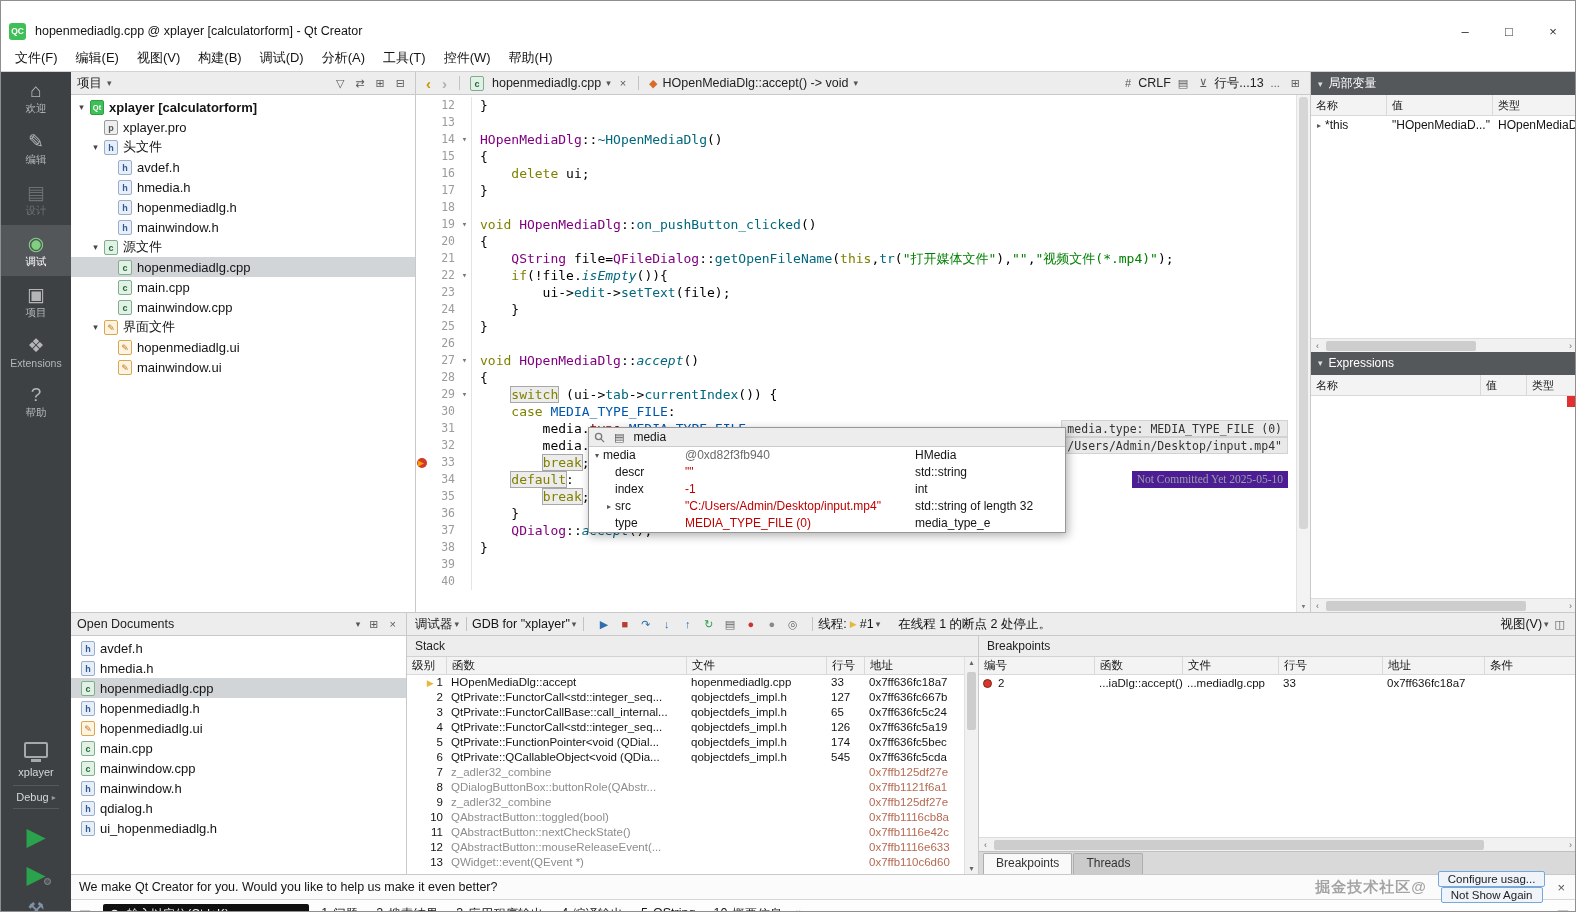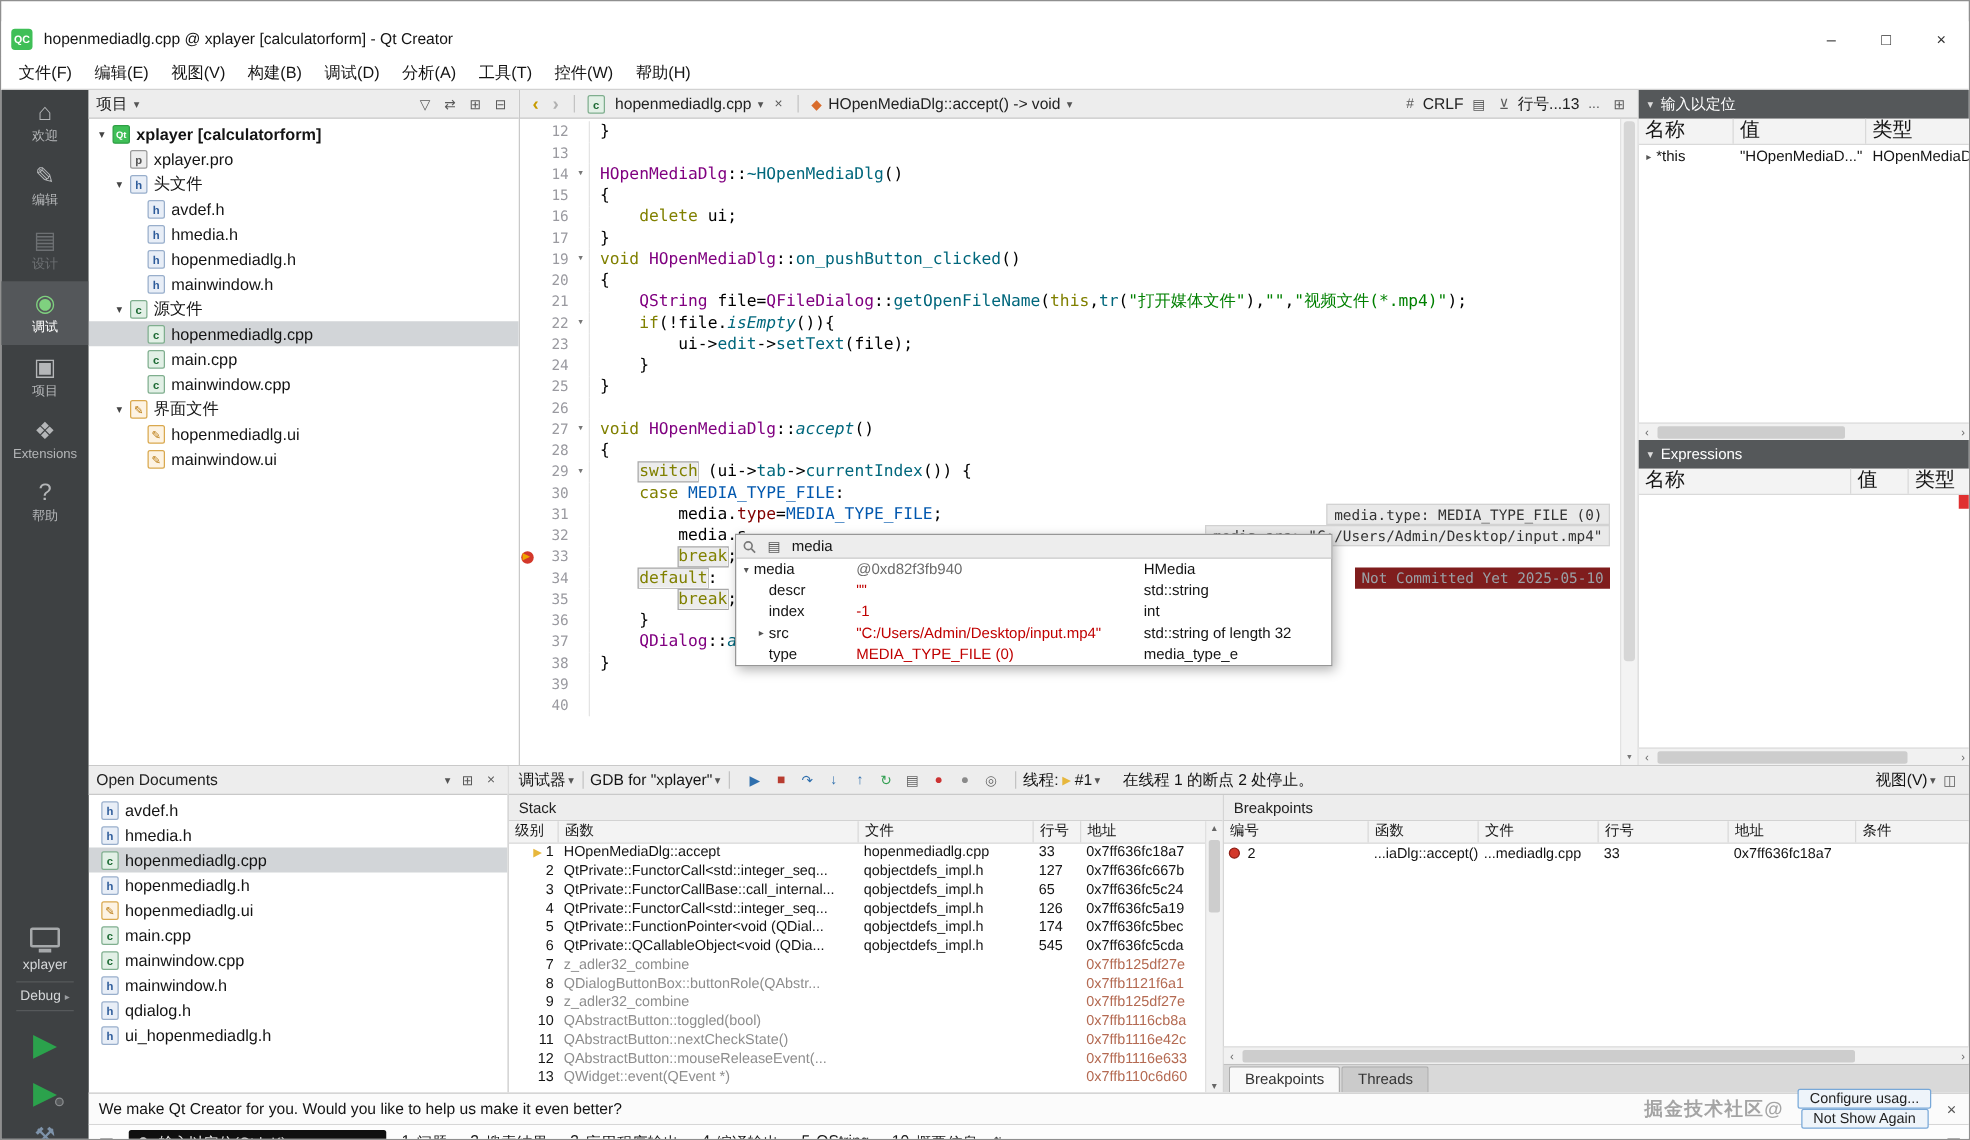--- a/index.html
+++ b/index.html
@@ -44,21 +44,21 @@
   .bugdot{position:absolute;right:-5px;bottom:5px;width:7px;height:7px;border-radius:50%;background:#55585a;border:1px solid #8a8d8f;}
   .side-build{font-size:19px;color:#7e93aa;margin-top:8px;}
 
   
   .panel-toolbar{height:23px;flex:none;background:#ededed;border-bottom:1px solid #c9c9c9;display:flex;align-items:center;padding:0 6px;font-size:12.5px;color:#222;gap:3px;white-space:nowrap;}
   .tbico{font-size:11px;color:#5a5a5a;padding:0 4px;flex:none;}
   .subpanel-title{height:21px;line-height:20px;flex:none;background:#ededed;border-bottom:1px solid #d2d2d2;padding:0 8px;font-size:12px;color:#222;}
   .dark-header{height:23px;flex:none;background:var(--panel-header-dark,#55585a);color:#fff;display:flex;align-items:center;padding:0 7px;font-size:12px;gap:6px;}
   .dh-chev{font-size:9px;color:#ddd;}
   .grid-head{flex:none;background:#f3f3f3;border-bottom:1px solid #d9d9d9;}
-  .grid-head>div{padding:0 5px;height:20px;line-height:20px;font-size:16px;border-right:1px solid #d9d9d9;white-space:nowrap;overflow:hidden;}
+  .grid-head>div{padding:0 5px;height:20px;line-height:20px;font-size:11px;border-right:1px solid #d9d9d9;white-space:nowrap;overflow:hidden;}
   .grid-head.small>div{height:17px;line-height:17px;font-size:11.5px;}
   .panel-fill{flex:1;}
   .hscroll{height:14px;flex:none;background:#f1f1f1;border-top:1px solid #dcdcdc;position:relative;}
   .hs-arrow{position:absolute;top:0;height:14px;width:13px;text-align:center;font-size:9px;line-height:14px;color:#666;}
   .hs-arrow.l{left:0;} .hs-arrow.r{right:0;}
   .hs-thumb{position:absolute;top:2px;height:10px;background:#cdcdcd;border-radius:2px;}
 
   
   .project-panel{width:345px;border-right:1px solid #c9c9c9;display:flex;flex-direction:column;background:#fff;}
   .tree{flex:1;overflow:hidden;padding-top:2px;}
@@ -87,21 +87,21 @@
   .bp-dot{position:absolute;left:1px;top:4px;width:10px;height:10px;border-radius:50%;background:var(--breakpoint-red,#d3382a);}
   .exec-arrow{position:absolute;left:2px;top:0;color:var(--exec-marker,#f0a500);font-size:10px;}
   .ln{width:28px;flex:none;text-align:right;color:#9a9aa0;font-size:11.5px;padding-right:3px;font-family:"DejaVu Sans Mono",monospace;}
   .fold{width:14px;flex:none;text-align:center;color:#777;font-size:9px;border-right:1px solid #e4e4e4;margin-right:8px;}
   .code-text{white-space:pre;}
   .sg-p{color:#000;} .sg-k{color:#808000;} .sg-t{color:#800080;} .sg-f{color:#00677c;}
   .sg-vf{color:#00677c;font-style:italic;} .sg-s{color:#008000;} .sg-e{color:#0057ae;} .sg-m{color:#800000;}
   .sg-kb{color:#808000;background:#ececec;box-shadow:0 0 0 1px #a8a8a8;}
   .ann{position:absolute;right:22px;top:0;height:17px;line-height:16px;font-size:11.5px;padding:0 5px;z-index:1;font-family:"DejaVu Sans Mono",monospace;}
   .ann.value{background:#e9e9e9;color:#333;border:1px solid #d2d2d2;}
-  .ann.blame{color:#9aa0a6;background:#7f1d1d;}
+  .ann.blame{color:#9aa0a6;background:#4c1d95;font-family:Liberation Serif, serif;}
   .evscroll{position:absolute;top:0;right:0;bottom:0;width:14px;background:#f3f3f3;border-left:1px solid #e2e2e2;z-index:2;}
   .evthumb{position:absolute;top:2px;left:2px;right:2px;height:432px;background:#d6d6d6;border-radius:3px;}
   .evarrow{position:absolute;bottom:1px;left:0;width:13px;text-align:center;font-size:9px;color:#777;}
 
   
   .debug-popup{position:absolute;left:172px;top:332px;width:478px;background:#fff;border:1px solid #979797;box-shadow:2px 3px 9px rgba(0,0,0,.3);z-index:5;font-family:"Liberation Sans","DejaVu Sans",sans-serif;}
   .popup-header{height:19px;background:#ededed;border-bottom:1px solid #ccc;display:flex;align-items:center;padding:0 5px;font-size:12px;gap:5px;}
   .popup-row{display:grid;grid-template-columns:96px 230px 1fr;height:17px;line-height:17px;font-size:12px;}
   .pname{display:flex;align-items:center;white-space:nowrap;overflow:hidden;}
   .pexp{width:12px;flex:none;text-align:center;font-size:8px;color:#555;}
@@ -380,20 +380,26 @@
                   <span class="code-text"><span class="sg-p">    </span><span class="sg-k">delete</span><span class="sg-p"> ui;</span></span>
                 </div>
                 <div class="code-line">
                   <span class="mk"></span>
                   <span class="ln">17</span>
                   <span class="fold"></span>
                   <span class="code-text"><span class="sg-p">}</span></span>
                 </div>
                 <div class="code-line">
                   <span class="mk"></span>
+                  <span class="ln">18</span>
+                  <span class="fold"></span>
+                  <span class="code-text"></span>
+                </div>
+                <div class="code-line">
+                  <span class="mk"></span>
                   <span class="ln">19</span>
                   <span class="fold">▾</span>
                   <span class="code-text"><span class="sg-k">void</span><span class="sg-p"> </span><span class="sg-t">HOpenMediaDlg</span><span class="sg-p">::</span><span class="sg-f">on_pushButton_clicked</span><span class="sg-p">()</span></span>
                 </div>
                 <div class="code-line">
                   <span class="mk"></span>
                   <span class="ln">20</span>
                   <span class="fold"></span>
                   <span class="code-text"><span class="sg-p">{</span></span>
                 </div>
@@ -581,21 +587,21 @@
             <div class="evscroll">
               <div class="evthumb"></div>
               <span class="evarrow">▾</span>
             </div>
           </div>
         </div>
 
         <div class="right-panel">
           <div class="dark-header">
             <span class="dh-chev">▾</span>
-            <span>输入以定位</span>
+            <span>局部变量</span>
           </div>
           <div class="grid-head locals-grid">
               <div>名称</div>
               <div>值</div>
               <div>类型</div>
             </div>
           <div>
               <div class="locals-row locals-grid">
                 <div class="pname">
                   <span class="pexp">▸</span>

